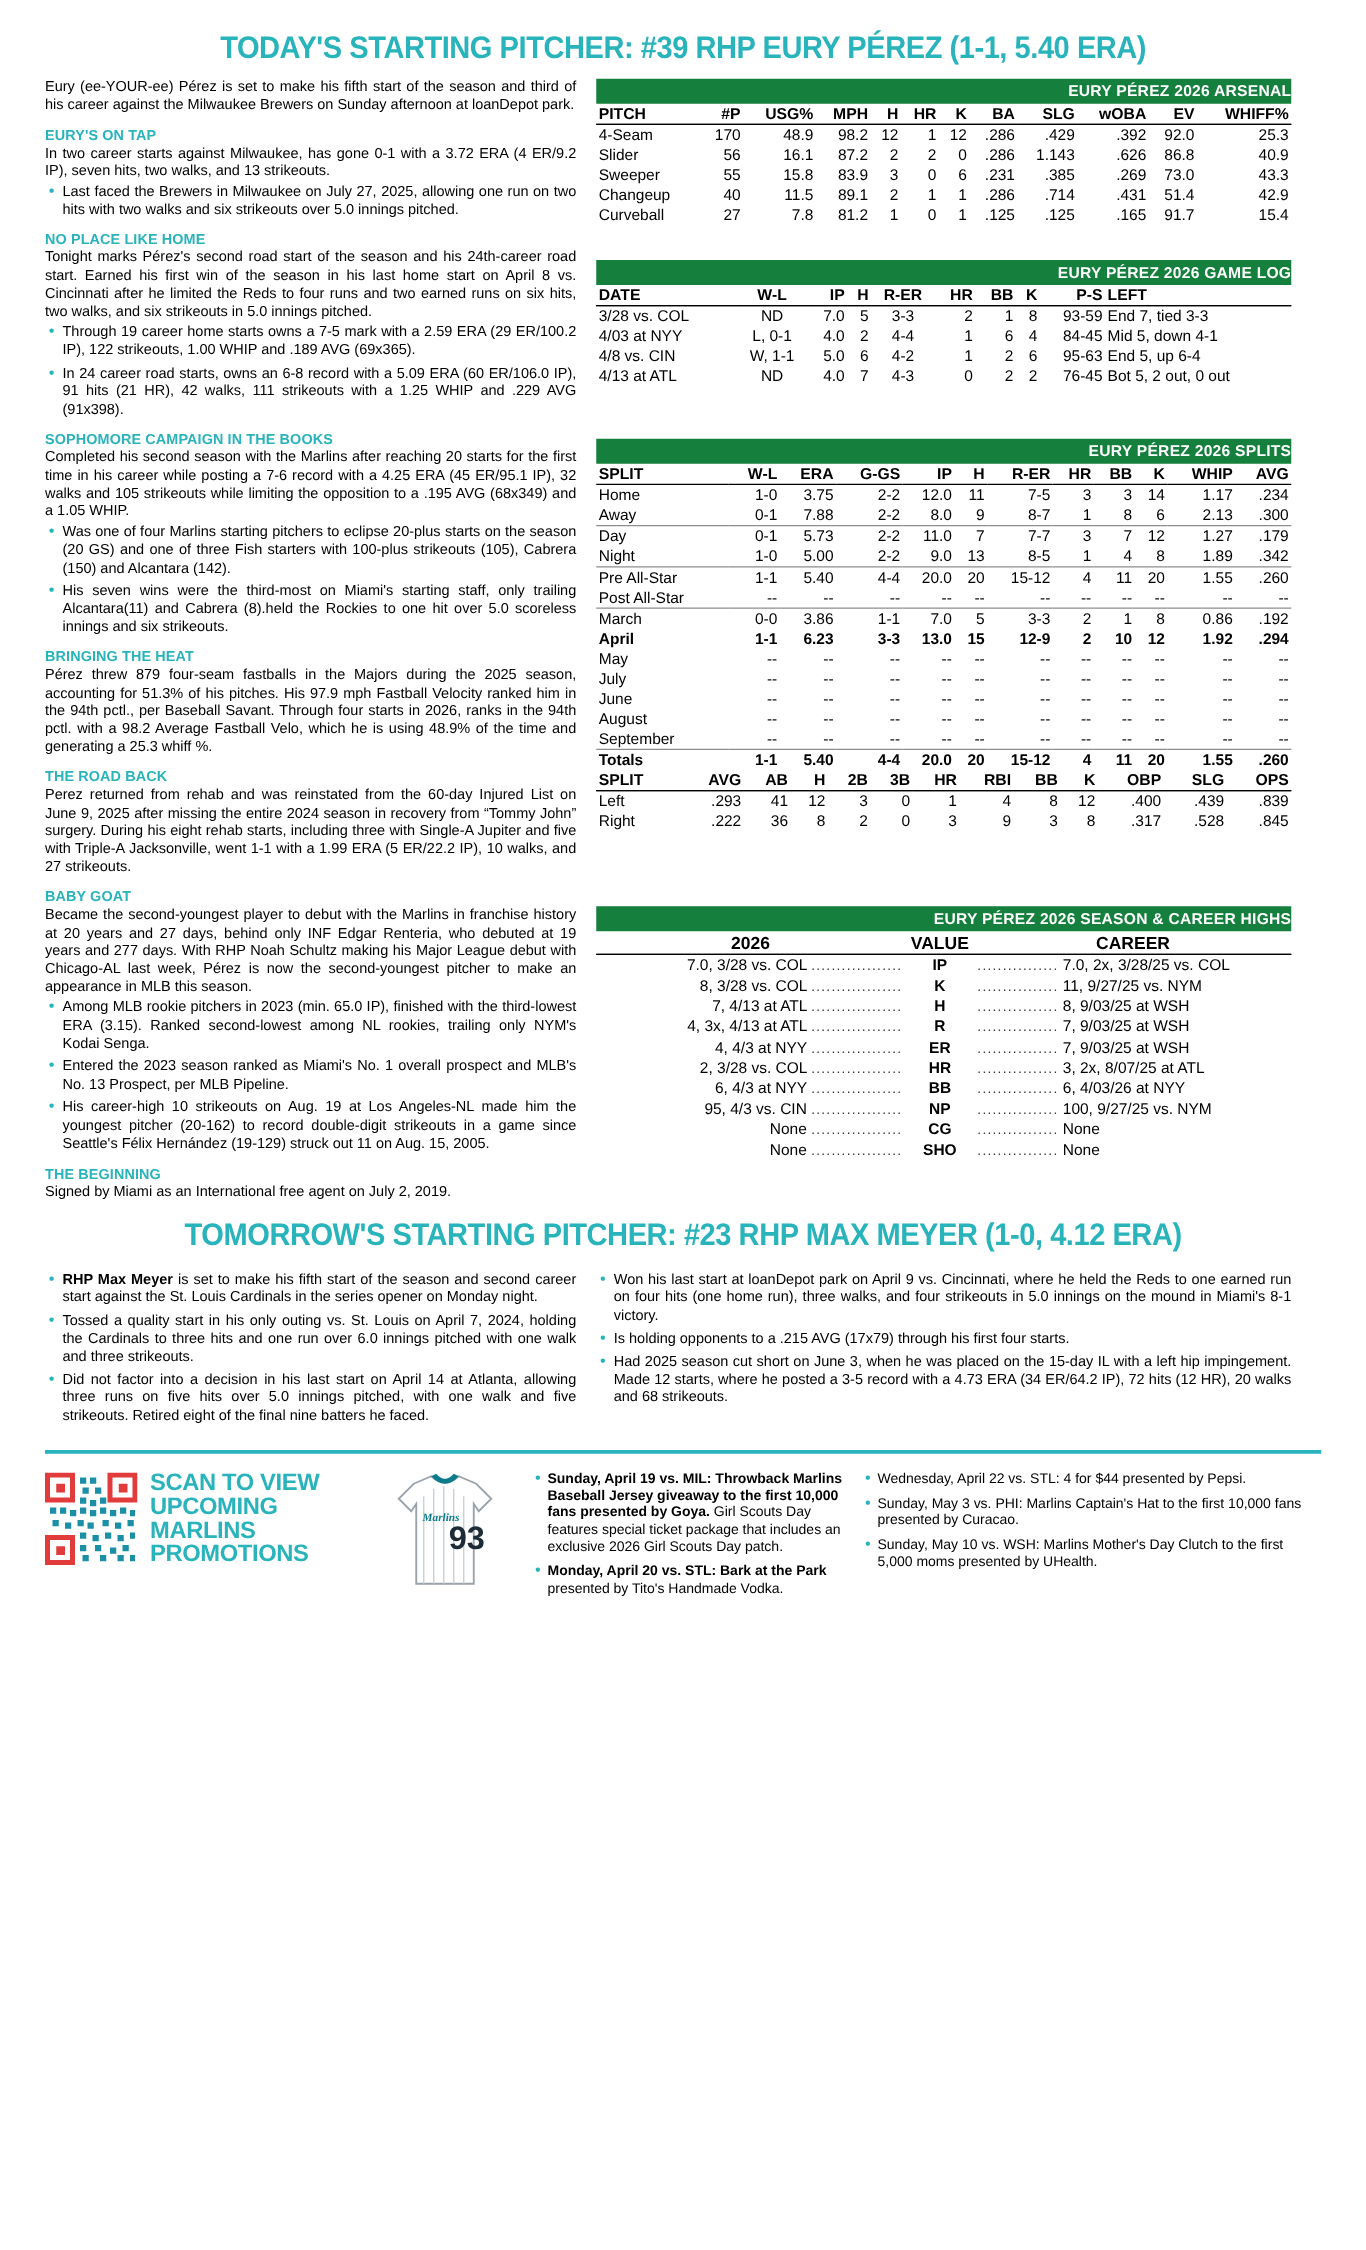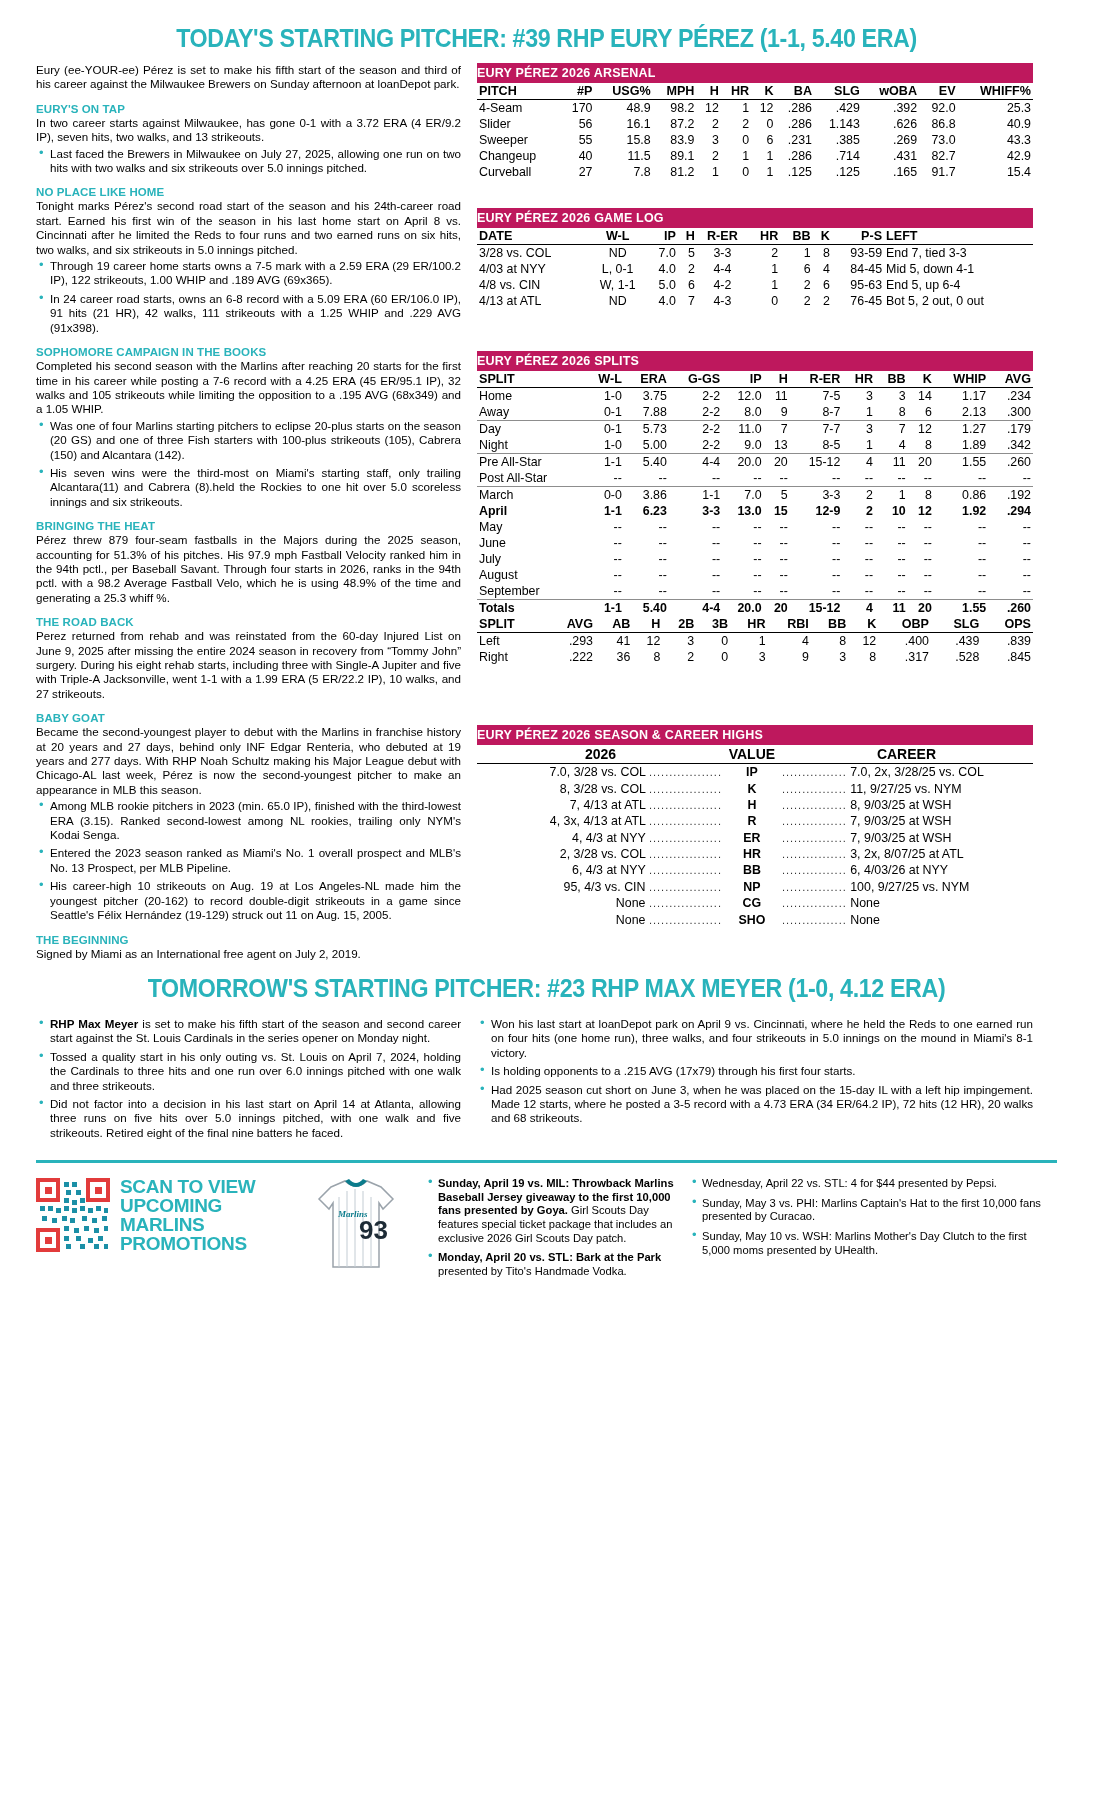--- a/index.html
+++ b/index.html
@@ -59,25 +59,25 @@
   ul.bullets li::before {
     content: "•";
     position: absolute; left: 3px; top: -1px;
     color: #29b3bb; font-size: 13px;
   }
   .bold { font-weight: bold; }
 
   
   .stat-table { width: 100%; margin-bottom: 20px; }
   .tbl-head {
-    background: #be185d;
+    background: #15803d;
     color: #fff;
     font-weight: bold;
     font-size: 12.5px;
-    text-align: left;
+    text-align: right;
     padding: 3px 0 3px;
     letter-spacing: 0.2px;
   }
   table.grid { width: 100%; border-collapse: collapse; font-size: 12.4px; }
   table.grid th {
     font-weight: bold;
     border-bottom: 1.6px solid #000;
     padding: 1px 2px 1px;
     font-size: 12.6px;
     white-space: nowrap;
@@ -268,21 +268,21 @@
                 <td class="l">Changeup</td>
                 <td class="r">40</td>
                 <td class="r">11.5</td>
                 <td class="r">89.1</td>
                 <td class="r">2</td>
                 <td class="r">1</td>
                 <td class="r">1</td>
                 <td class="r">.286</td>
                 <td class="r">.714</td>
                 <td class="r">.431</td>
-                <td class="r">82.7</td>
+                <td class="r">51.4</td>
                 <td class="r">42.9</td>
               </tr>
               <tr>
                 <td class="l">Curveball</td>
                 <td class="r">27</td>
                 <td class="r">7.8</td>
                 <td class="r">81.2</td>
                 <td class="r">1</td>
                 <td class="r">0</td>
                 <td class="r">1</td>
@@ -510,35 +510,35 @@
                 <td class="r">--</td>
                 <td class="r">--</td>
                 <td class="r">--</td>
                 <td class="r">--</td>
                 <td class="r">--</td>
                 <td class="r">--</td>
                 <td class="r">--</td>
                 <td class="r">--</td>
               </tr>
               <tr>
+                <td class="l">July</td>
+                <td class="r">--</td>
+                <td class="r">--</td>
+                <td class="r">--</td>
+                <td class="r">--</td>
+                <td class="r">--</td>
+                <td class="r">--</td>
+                <td class="r">--</td>
+                <td class="r">--</td>
+                <td class="r">--</td>
+                <td class="r">--</td>
+                <td class="r">--</td>
+              </tr>
+              <tr>
                 <td class="l">June</td>
-                <td class="r">--</td>
-                <td class="r">--</td>
-                <td class="r">--</td>
-                <td class="r">--</td>
-                <td class="r">--</td>
-                <td class="r">--</td>
-                <td class="r">--</td>
-                <td class="r">--</td>
-                <td class="r">--</td>
-                <td class="r">--</td>
-                <td class="r">--</td>
-              </tr>
-              <tr>
-                <td class="l">July</td>
                 <td class="r">--</td>
                 <td class="r">--</td>
                 <td class="r">--</td>
                 <td class="r">--</td>
                 <td class="r">--</td>
                 <td class="r">--</td>
                 <td class="r">--</td>
                 <td class="r">--</td>
                 <td class="r">--</td>
                 <td class="r">--</td>

